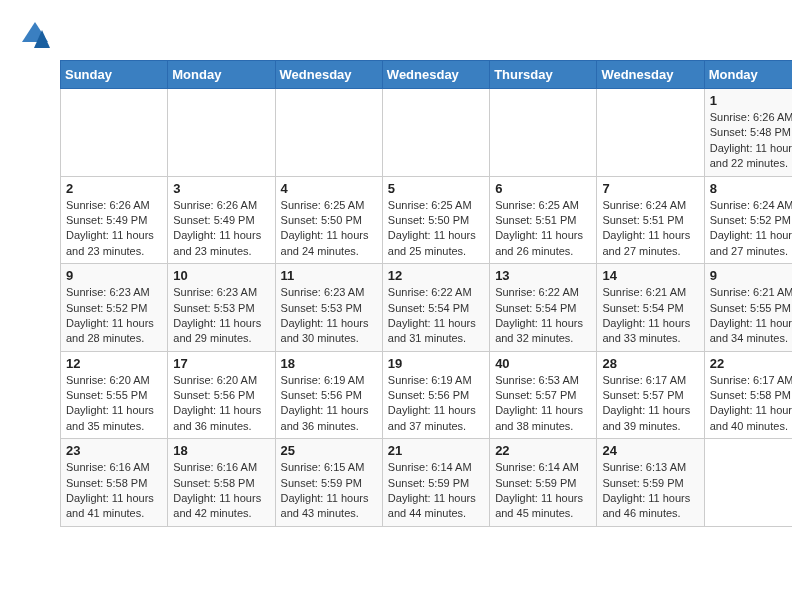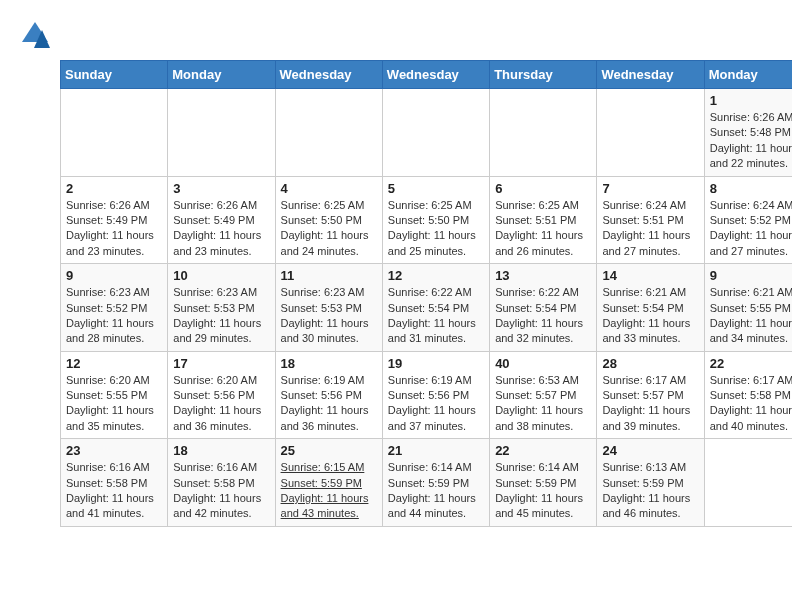--- a/index.html
+++ b/index.html
@@ -298,21 +298,21 @@
         </td>
         <td>
           <span class="day-num">18</span>
           <div class="day-info" style="white-space: pre-line;">Sunrise: 6:16 AM
 Sunset: 5:58 PM
 Daylight: 11 hours
 and 42 minutes.</div>
         </td>
         <td>
           <span class="day-num">25</span>
-          <div class="day-info" style="white-space: pre-line; text-decoration: underline;">Sunrise: 6:15 AM
+          <div class="day-info" style="white-space: pre-line;">Sunrise: 6:15 AM
 Sunset: 5:59 PM
 Daylight: 11 hours
 and 43 minutes.</div>
         </td>
         <td>
           <span class="day-num">21</span>
           <div class="day-info" style="white-space: pre-line;">Sunrise: 6:14 AM
 Sunset: 5:59 PM
 Daylight: 11 hours
 and 44 minutes.</div>

